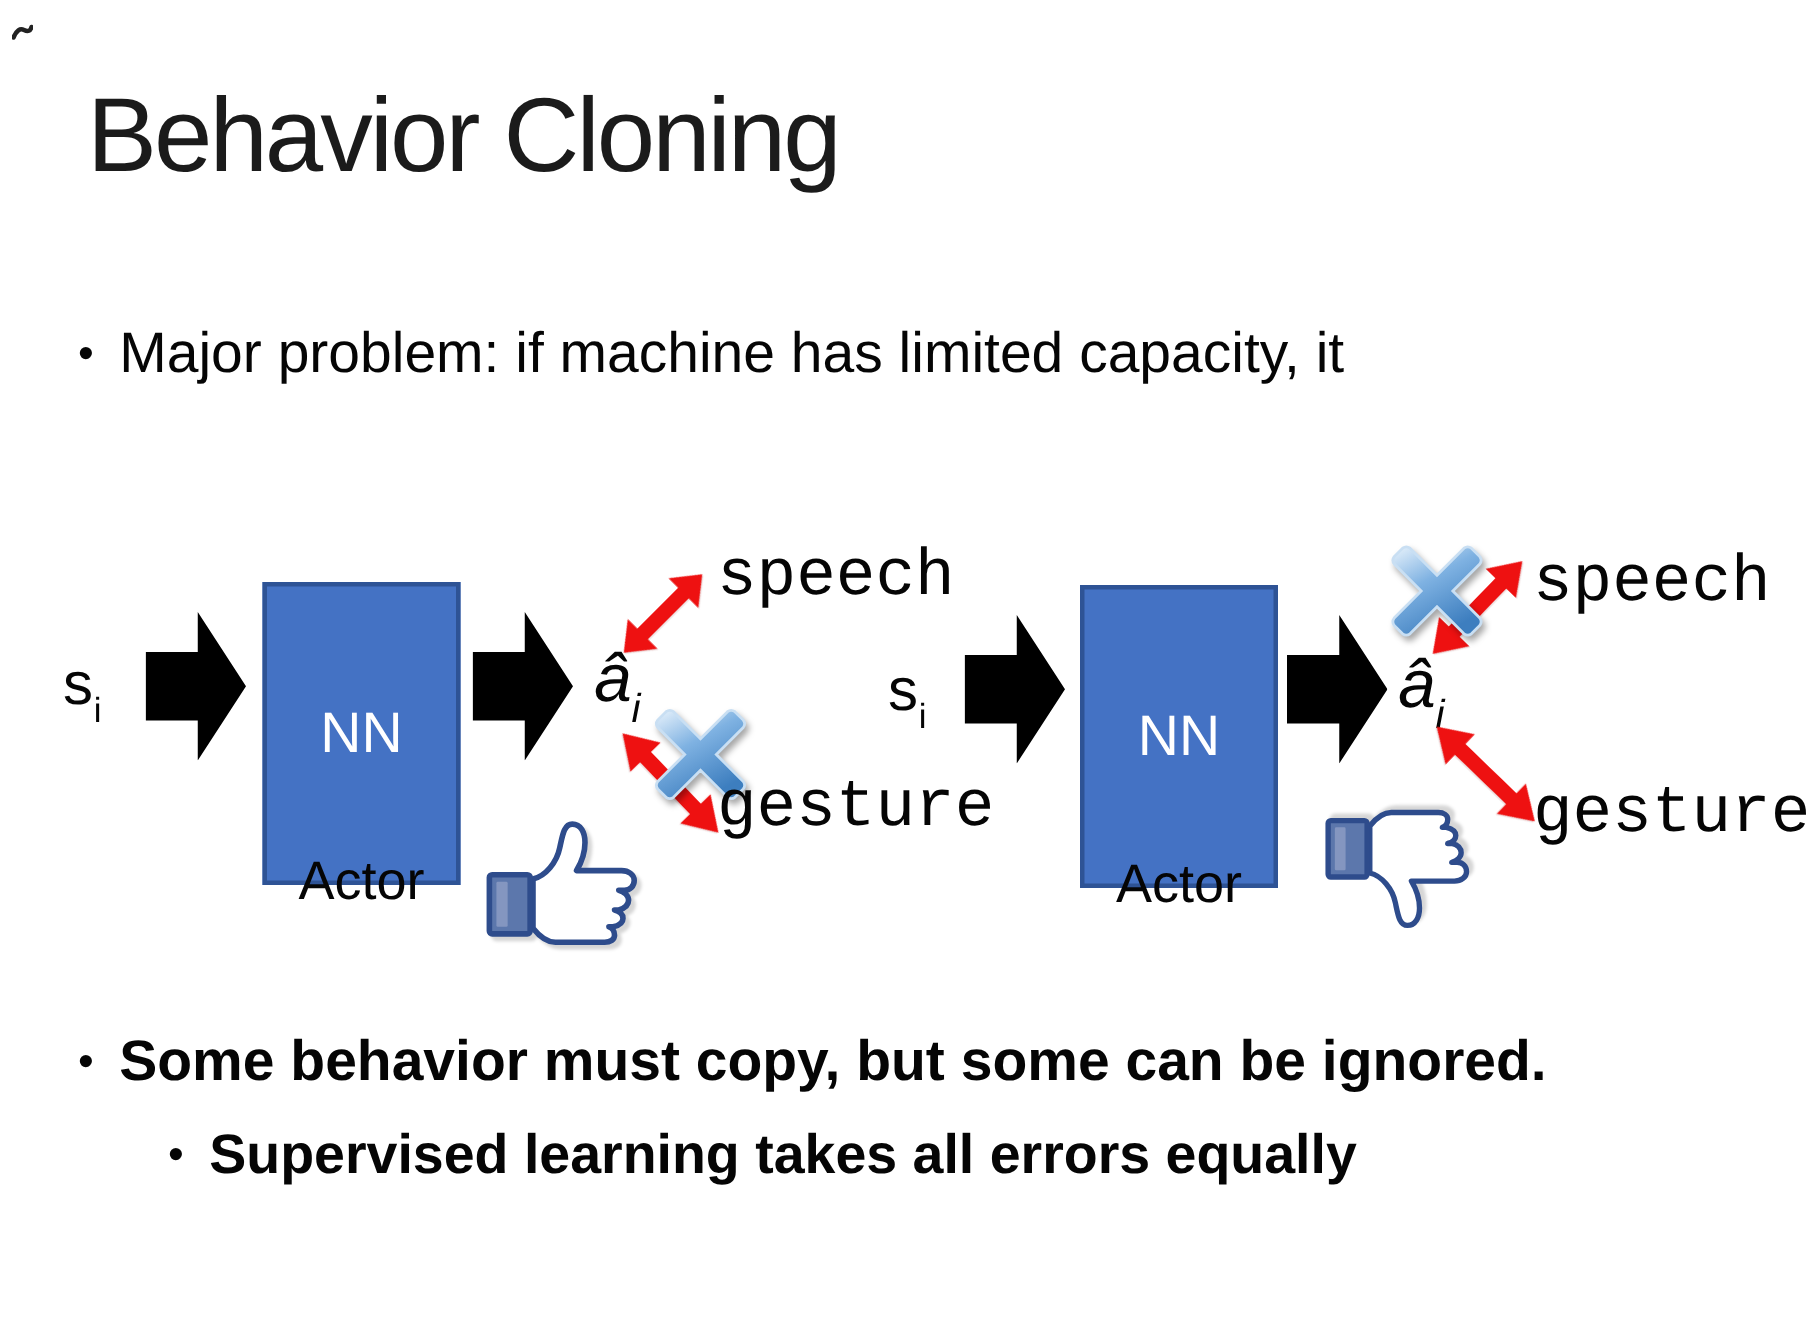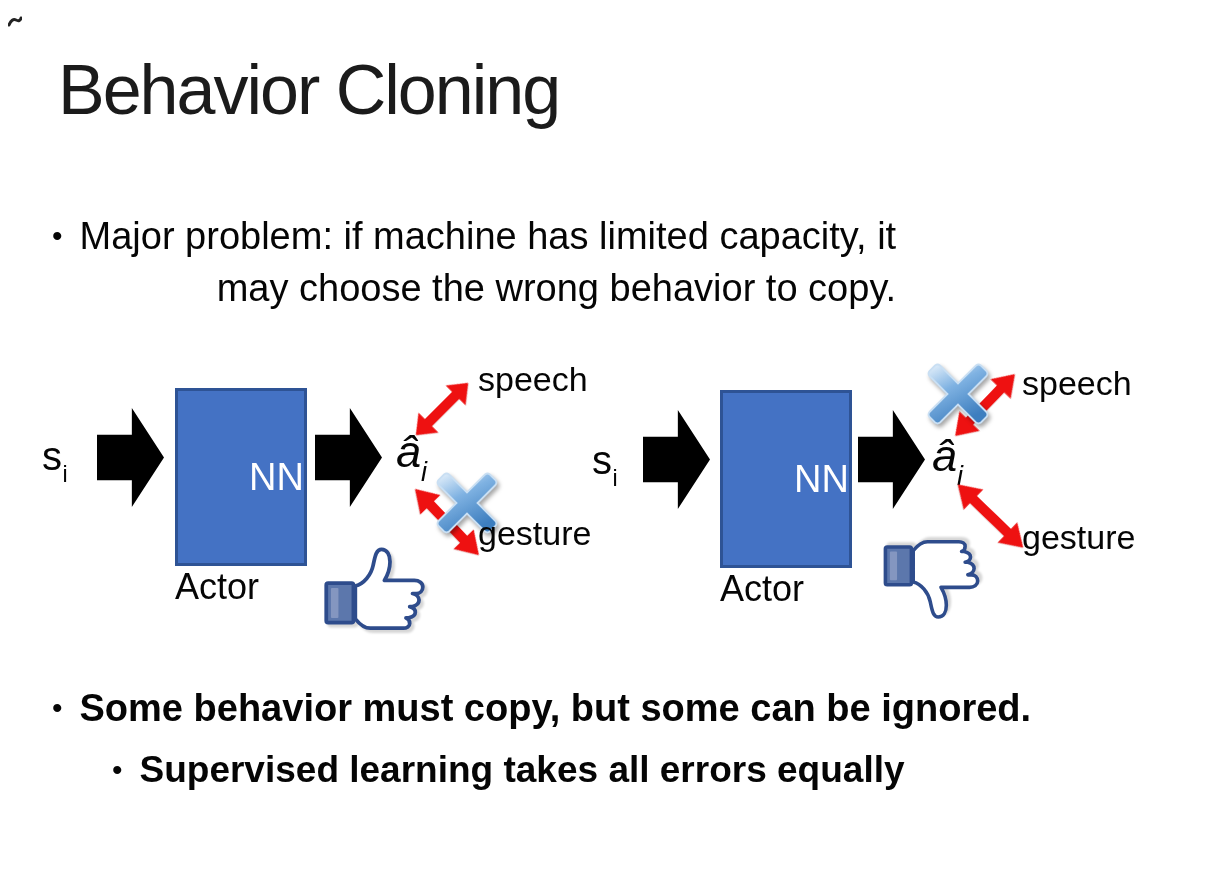--- a/index.html
+++ b/index.html
@@ -14,43 +14,43 @@
   .slide{
     position:relative; width:1210px; height:892px; background:#ffffff; overflow:hidden;
     font-family:"Liberation Sans", sans-serif; color:var(--body-text);margin-top:10px;
   }
   .title{
     position:absolute; left:58px; top:40px; font-size:70px; font-weight:400;
     letter-spacing:-2px; color:var(--title-text); white-space:nowrap;
   }
   .bullet{position:absolute; display:flex; gap:17px; font-size:38px; line-height:1.38; color:var(--body-text);}
   .bullet .dot{flex:0 0 auto; font-size:30px; padding-top:5px;}
-  .bullet .btext span{display:block; white-space:nowrap;text-align:right;}
+  .bullet .btext span{display:block; white-space:nowrap;}
   .b1{left:52px; top:200px;}
   .b2{left:52px; top:672px;}
   .b3{left:112px; top:734px; font-size:37px;}
   .single{white-space:nowrap;font-weight:bold;}
 
   
   .blk-arrow{
     position:absolute; width:67px; height:99px; background:var(--block-arrow);
     clip-path:polygon(0 27%,52% 27%,52% 0,100% 50%,52% 100%,52% 73%,0 73%);
   }
   .nn-box{
-    position:absolute; width:132px; height:178px; background:var(--nn-fill);
+    position:absolute; width:132px; height:202px; background:var(--nn-fill);
     border:3px solid var(--nn-border); box-sizing:border-box;
-    display:flex; align-items:center; justify-content:flex-end;
+    display:flex; align-items:center; justify-content:center;
     color:var(--nn-text); font-size:38px;
   }
-  .actor{position:absolute; width:132px; font-size:36px; white-space:nowrap;}
+  .actor{position:absolute; width:132px; text-align:center; font-size:36px; white-space:nowrap;}
   .si{position:absolute; font-size:40px; white-space:nowrap;}
   .si sub{font-size:0.58em; position:relative; top:0.12em; left:0.02em;}
   .ahat{position:absolute; font-family:Liberation Sans, sans-serif; font-style:italic; font-size:45px; white-space:nowrap;}
   .ahat sub{font-size:0.6em; position:relative; top:0.15em;}
-  .dlabel{position:absolute; font-size:34px; white-space:nowrap;}
+  .dlabel{position:absolute; font-size:44px; white-space:nowrap;font-family:Liberation Mono, monospace;}
   .red-arrow{position:absolute; height:30px; filter:drop-shadow(0 1px 0 rgba(120,0,0,0.15));}
   .red-arrow svg{display:block; width:100%; height:100%;}
   .ra0s{left:405px; top:384px; width:74px; transform:rotate(-45deg);}
   .ra0g{left:401px; top:497px; width:92px; transform:rotate(46deg);}
   .ra1s{left:942px; top:380px; width:86px; transform:rotate(-46deg);}
   .ra1g{left:945px; top:491px; width:91px; transform:rotate(44deg);}
   .xmark{position:absolute; width:62px; height:62px; filter:drop-shadow(2px 3px 2px rgba(0,0,0,0.35));}
   .x0{left:436px; top:462px;}
   .x1{left:927px; top:353px;}
   .thumb{position:absolute; filter:drop-shadow(3px 3px 1px rgba(0,0,0,0.16));}
@@ -84,21 +84,20 @@
   <svg class="corner-mark" viewBox="0 0 14 12">
     <path d="M1 9 Q4 2 8 4 Q12 6 13 2" fill="none" stroke="#222" stroke-width="3" stroke-linecap="round"></path>
   </svg>
 
   <div class="title">Behavior Cloning</div>
 
   <div class="bullet b1">
     <span class="dot">•</span>
     <span class="btext">
       <span>Major problem: if machine has limited capacity, it</span>
-      <span>may choose the wrong behavior to copy.</span>
     </span>
   </div>
 
   <div>
     <span class="si" style="left:42px; top:424px;"><span>s</span><sub>i</sub></span>
 
     <div class="blk-arrow" style="left:97px; top:398px;"></div>
 
     <div class="nn-box" style="left:175px; top:378px;">
       <span>NN</span>

